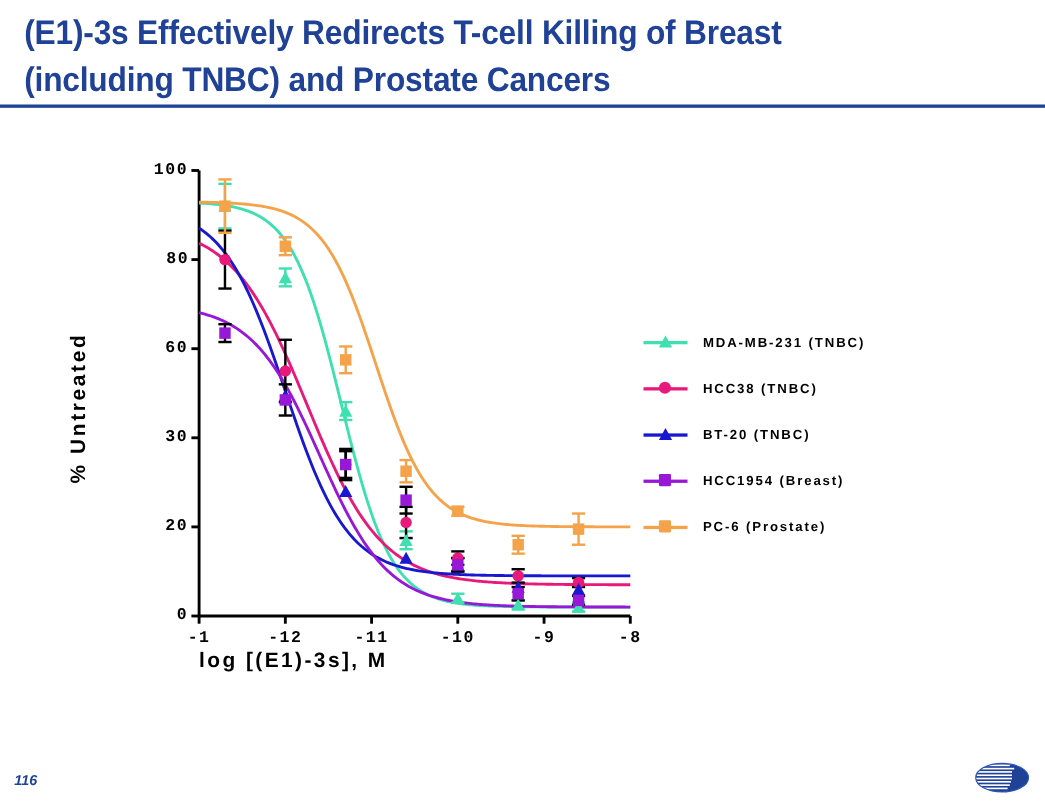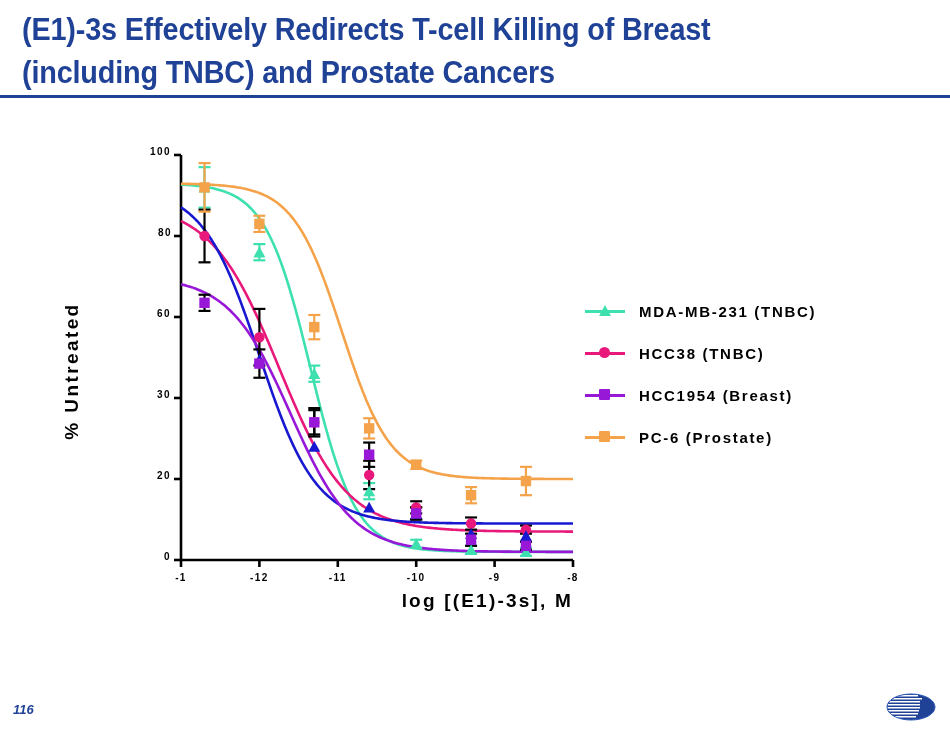--- a/index.html
+++ b/index.html
@@ -38,23 +38,23 @@
   
   #chart {
     position: absolute;
     left: 0px; top: 110px;
     width: 950px; height: 540px;
   }
   #plot-svg { position: absolute; left: 0; top: 0; }
 
   .axis-tick-label {
     position: absolute;
-    font-family: Liberation Sans, sans-serif;
-    font-weight: bold;
-    font-size: 10px;
+    font-family: Liberation Mono, monospace;
+    font-weight: bold;
+    font-size: 15px;
     color: #000000;
     letter-spacing: 1.4px;
     white-space: nowrap;
   }
   .ytick { text-align: right; }
   .xtick { text-align: center; }
 
   #y-axis-title {
     position: absolute;
     left: -38px; top: 250px;
@@ -66,21 +66,21 @@
     letter-spacing: 2.4px;
     color: #000;
     transform: rotate(-90deg);
     transform-origin: center center;
     white-space: nowrap;
   }
   #x-axis-title {
     position: absolute;
     left: 181px; top: 480px;
     width: 392px;
-    text-align: right;
+    text-align: left;
     font-family: "Liberation Sans", sans-serif;
     font-weight: bold;
     font-size: 19px;
     letter-spacing: 2.2px;
     color: #000;
     white-space: nowrap;
   }
 
   
   #legend {
@@ -114,21 +114,21 @@
     width: 0; height: 0;
     left: 14px; top: 4px;
     background: none !important;
     border-left: 6px solid transparent;
     border-right: 6px solid transparent;
   }
   .legend-label {
     margin-left: 14px;
     font-family: "Liberation Sans", sans-serif;
     font-weight: bold;
-    font-size: 15px;
+    font-size: 12px;
     letter-spacing: 1.7px;
     color: #000;
     white-space: nowrap;
   }
 
   
   #page-number {
     position: absolute;
     left: 13px; top: 702px;
     font-family: "Liberation Sans", sans-serif;
@@ -333,20 +333,27 @@
       </div>
       <div class="legend-row">
         <span class="legend-key">
           <span class="lk-line" style="background: rgb(232, 25, 122);"></span>
           <span class="lk-marker circle" style="background: rgb(232, 25, 122);"></span>
         </span>
         <span class="legend-label">HCC38 (TNBC)</span>
       </div>
       <div class="legend-row">
         <span class="legend-key">
+          <span class="lk-line" style="background: rgb(24, 24, 208);"></span>
+          <span class="lk-marker triangle" style="border-bottom: 11px solid rgb(24, 24, 208);"></span>
+        </span>
+        <span class="legend-label">BT-20 (TNBC)</span>
+      </div>
+      <div class="legend-row">
+        <span class="legend-key">
           <span class="lk-line" style="background: rgb(152, 24, 216);"></span>
           <span class="lk-marker square" style="background: rgb(152, 24, 216);"></span>
         </span>
         <span class="legend-label">HCC1954 (Breast)</span>
       </div>
       <div class="legend-row">
         <span class="legend-key">
           <span class="lk-line" style="background: rgb(245, 163, 74);"></span>
           <span class="lk-marker square" style="background: rgb(245, 163, 74);"></span>
         </span>

